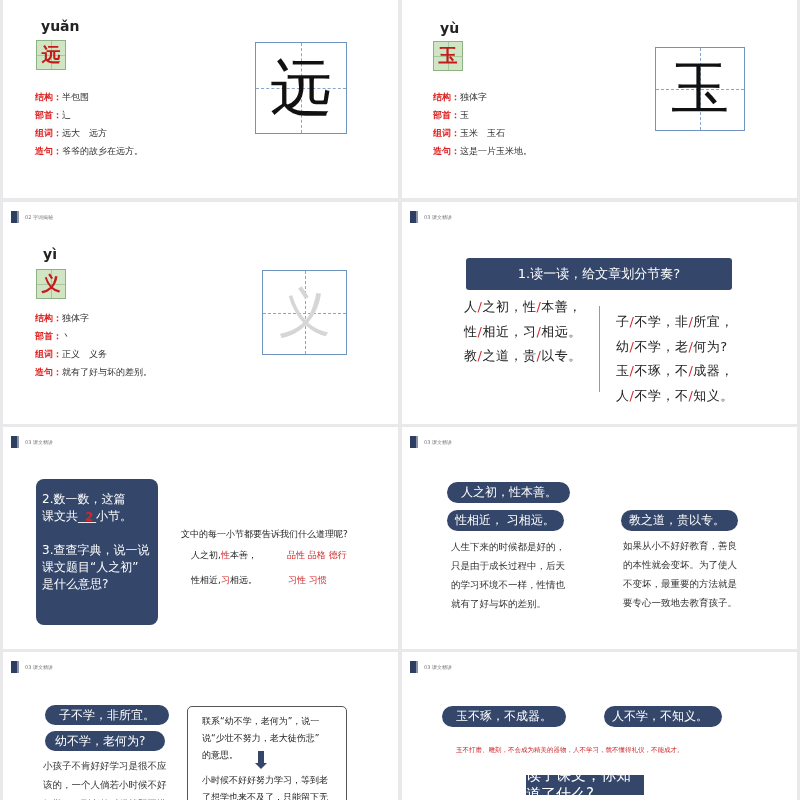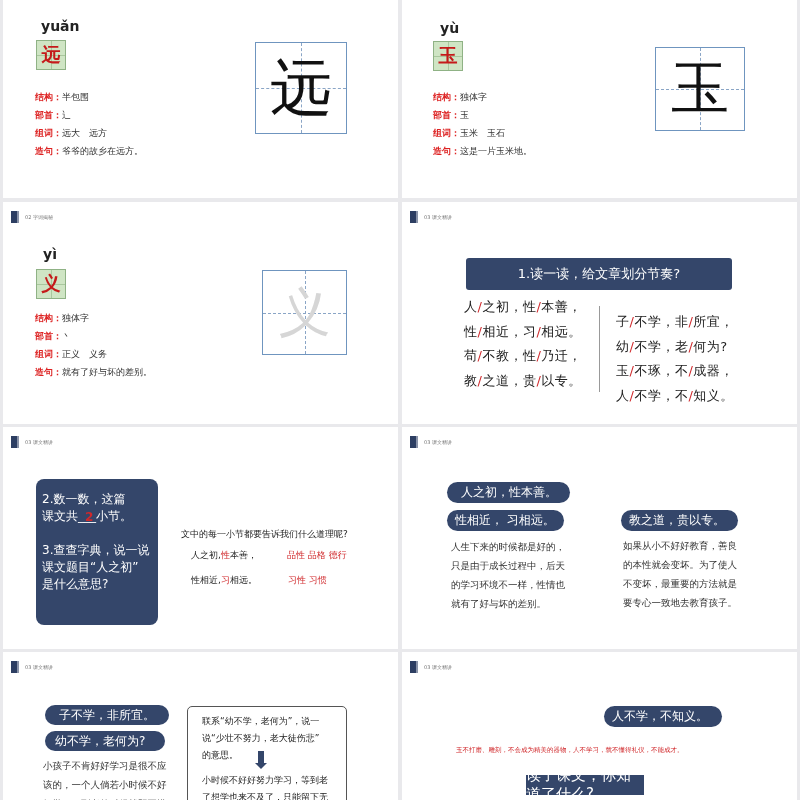--- a/index.html
+++ b/index.html
@@ -111,21 +111,20 @@
 
 <div class="slide s4">
   <div class="hdr">
     <div class="hdr-bar"></div>
     <div class="hdr-text">03  课文精讲</div>
   </div>
   <div class="navy" style="position:absolute;left:64px;top:48px;width:266px;height:32px;border-radius:3px;display:flex;align-items:center;justify-content:center;font-size:13px;margin-top:8px;">1.读一读，给文章划分节奏?</div>
   <div class="poem" style="left:62px;top:93px;">
     <div><span>人</span><span class="sl">/</span><span>之初，性</span><span class="sl">/</span><span>本善，</span></div>
     <div><span>性</span><span class="sl">/</span><span>相近，习</span><span class="sl">/</span><span>相远。</span></div>
-    <div><span>苟</span><span class="sl">/</span><span>不教，性</span><span class="sl">/</span><span>乃迁，</span></div>
     <div><span>教</span><span class="sl">/</span><span>之道，贵</span><span class="sl">/</span><span>以专。</span></div>
   </div>
   <div class="vline" style="left:197px;top:104px;height:86px;"></div>
   <div class="poem" style="left:214px;top:93px;margin-top:15px;">
     <div><span>子</span><span class="sl">/</span><span>不学，非</span><span class="sl">/</span><span>所宜，</span></div>
     <div><span>幼</span><span class="sl">/</span><span>不学，老</span><span class="sl">/</span><span>何为?</span></div>
     <div><span>玉</span><span class="sl">/</span><span>不琢，不</span><span class="sl">/</span><span>成器，</span></div>
     <div><span>人</span><span class="sl">/</span><span>不学，不</span><span class="sl">/</span><span>知义。</span></div>
   </div>
 </div>
@@ -195,16 +194,17 @@
     <div style="margin-top:8px;">小时候不好好努力学习，等到老</div>
     <div>了想学也来不及了，只能留下无</div>
   </div>
 </div>
 
 <div class="slide s8">
   <div class="hdr">
     <div class="hdr-bar"></div>
     <div class="hdr-text">03  课文精讲</div>
   </div>
+  <div class="pill" style="left:40px;top:54px;width:110px;height:21px;">玉不琢，不成器。</div>
   <div class="pill" style="left:202px;top:54px;width:110px;height:21px;padding-left:8px;">人不学，不知义。</div>
   <div class="red" style="position:absolute;left:54px;top:94px;font-size:6.5px;">玉不打磨、雕刻，不会成为精美的器物，人不学习，就不懂得礼仪，不能成才。</div>
   <div class="navy" style="position:absolute;left:124px;top:123px;width:118px;height:20px;display:flex;align-items:center;justify-content:center;font-size:15px;">读了课文，你知道了什么?</div>
 </div>
 
 </body></html>

